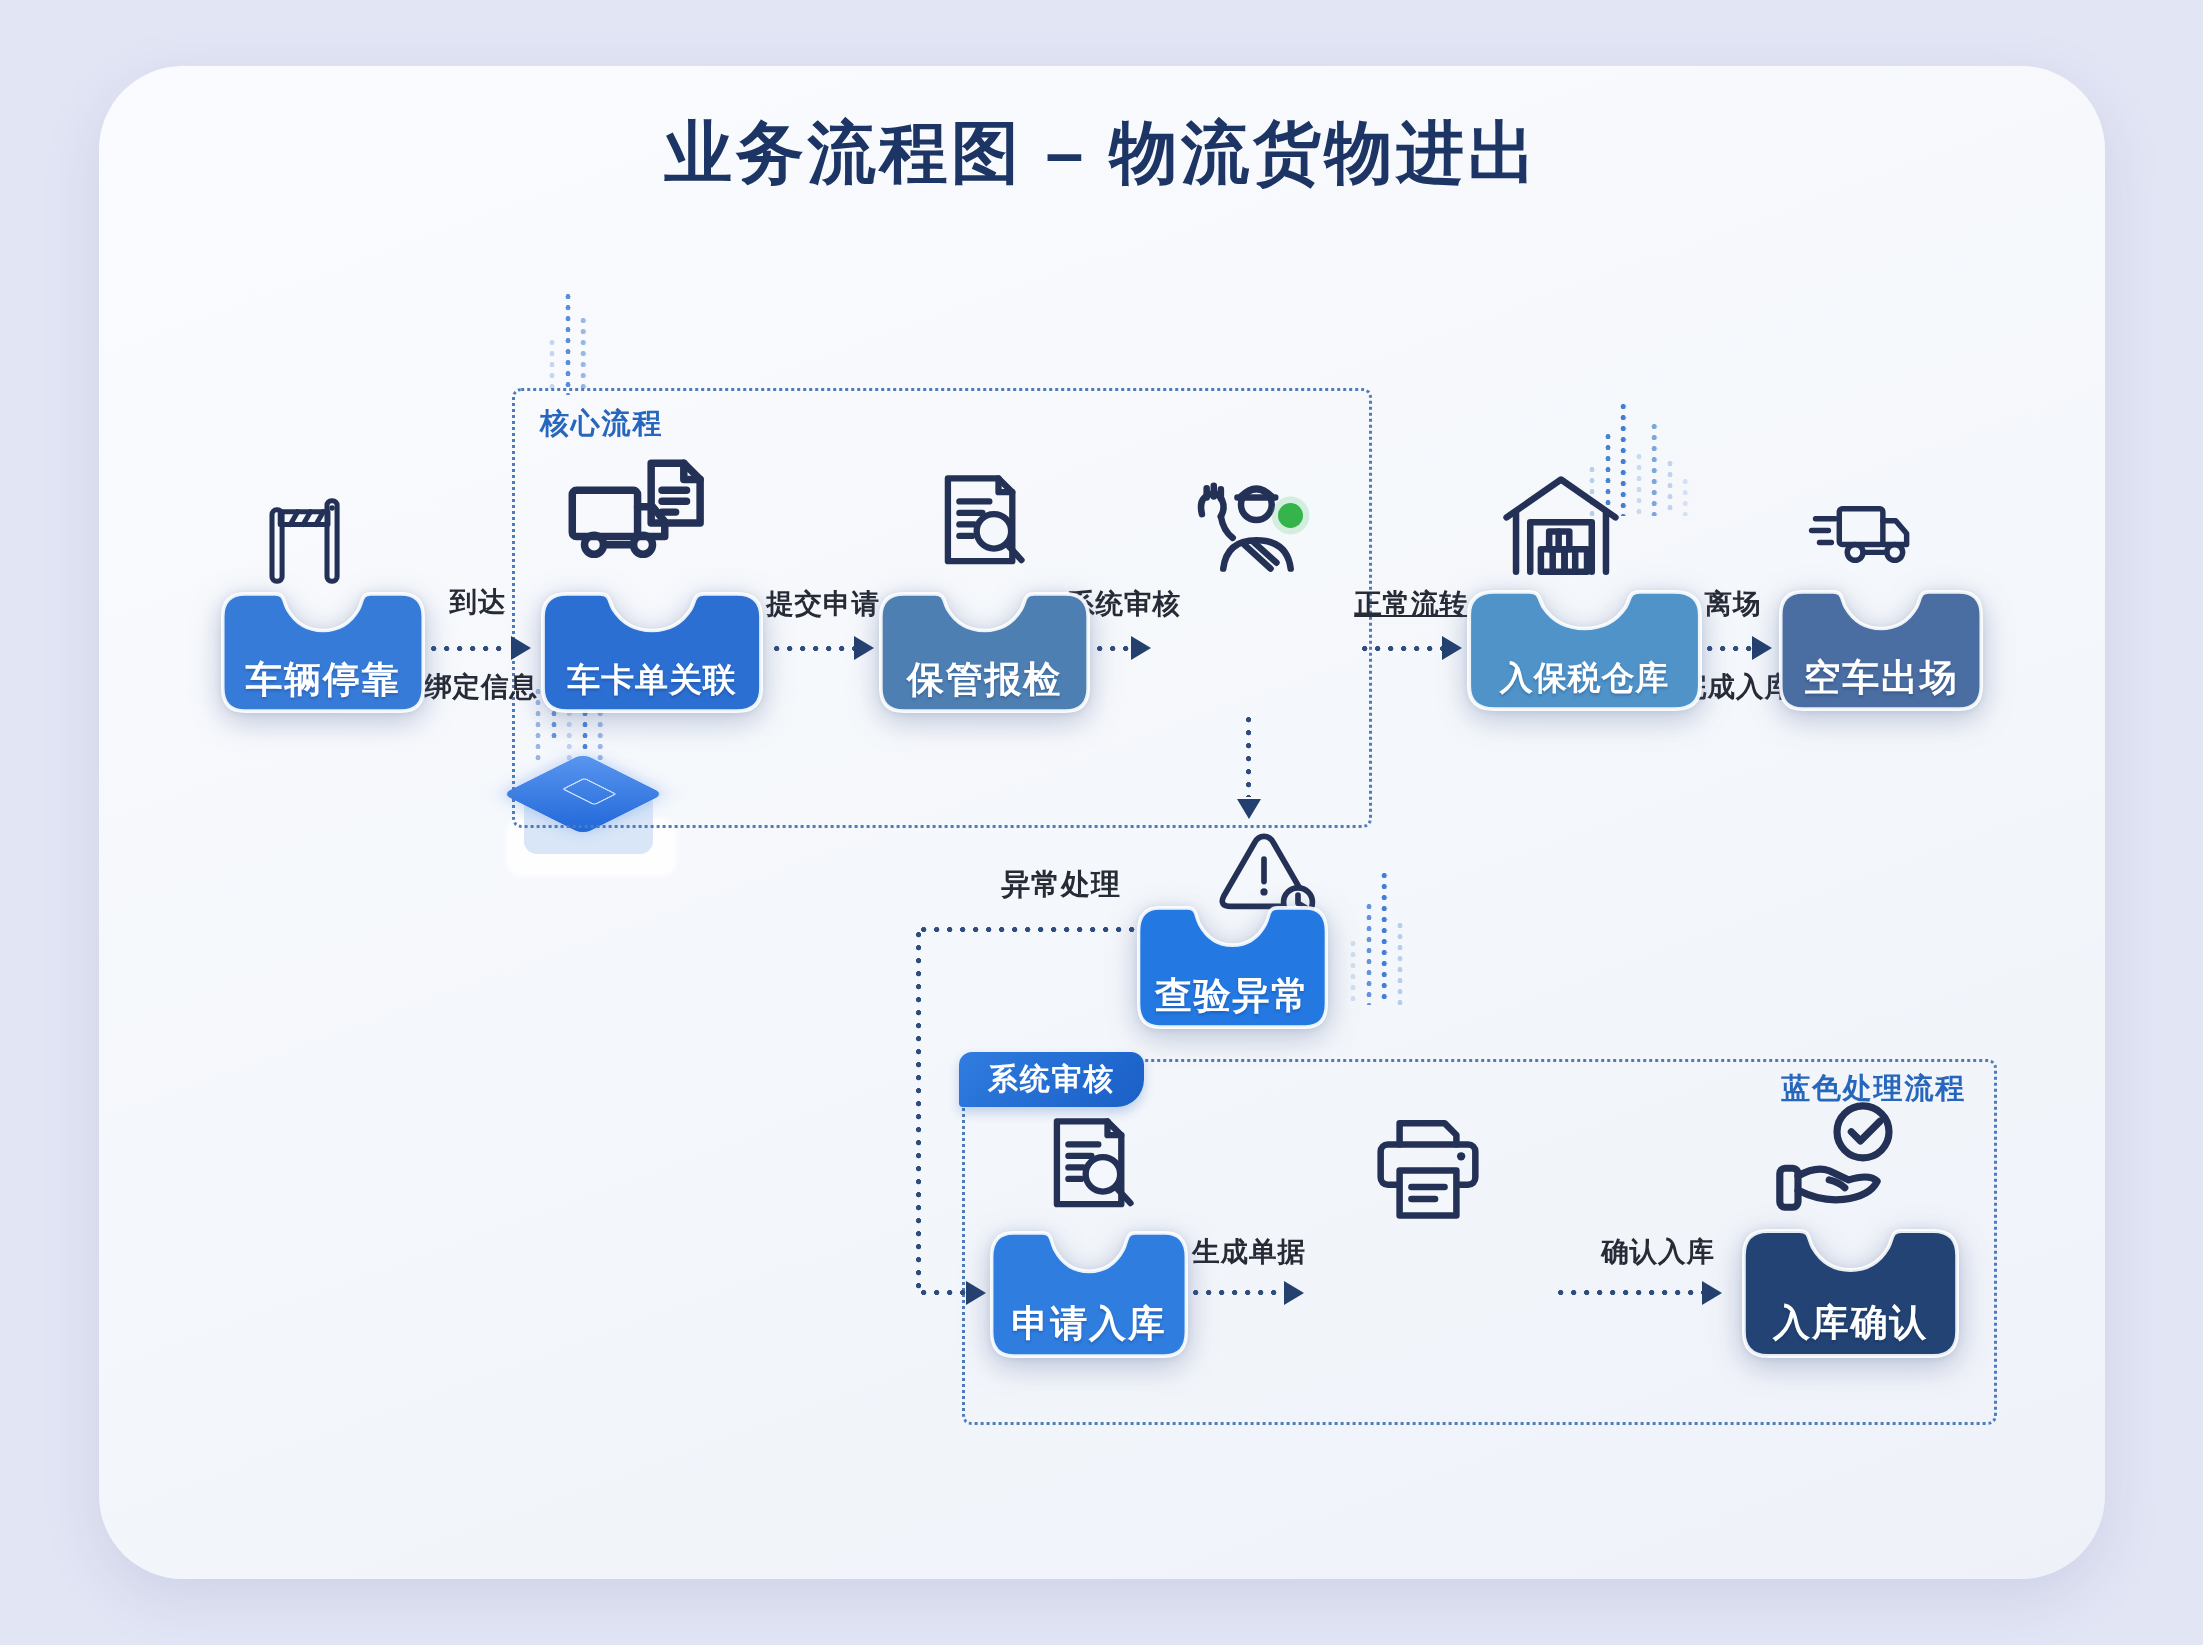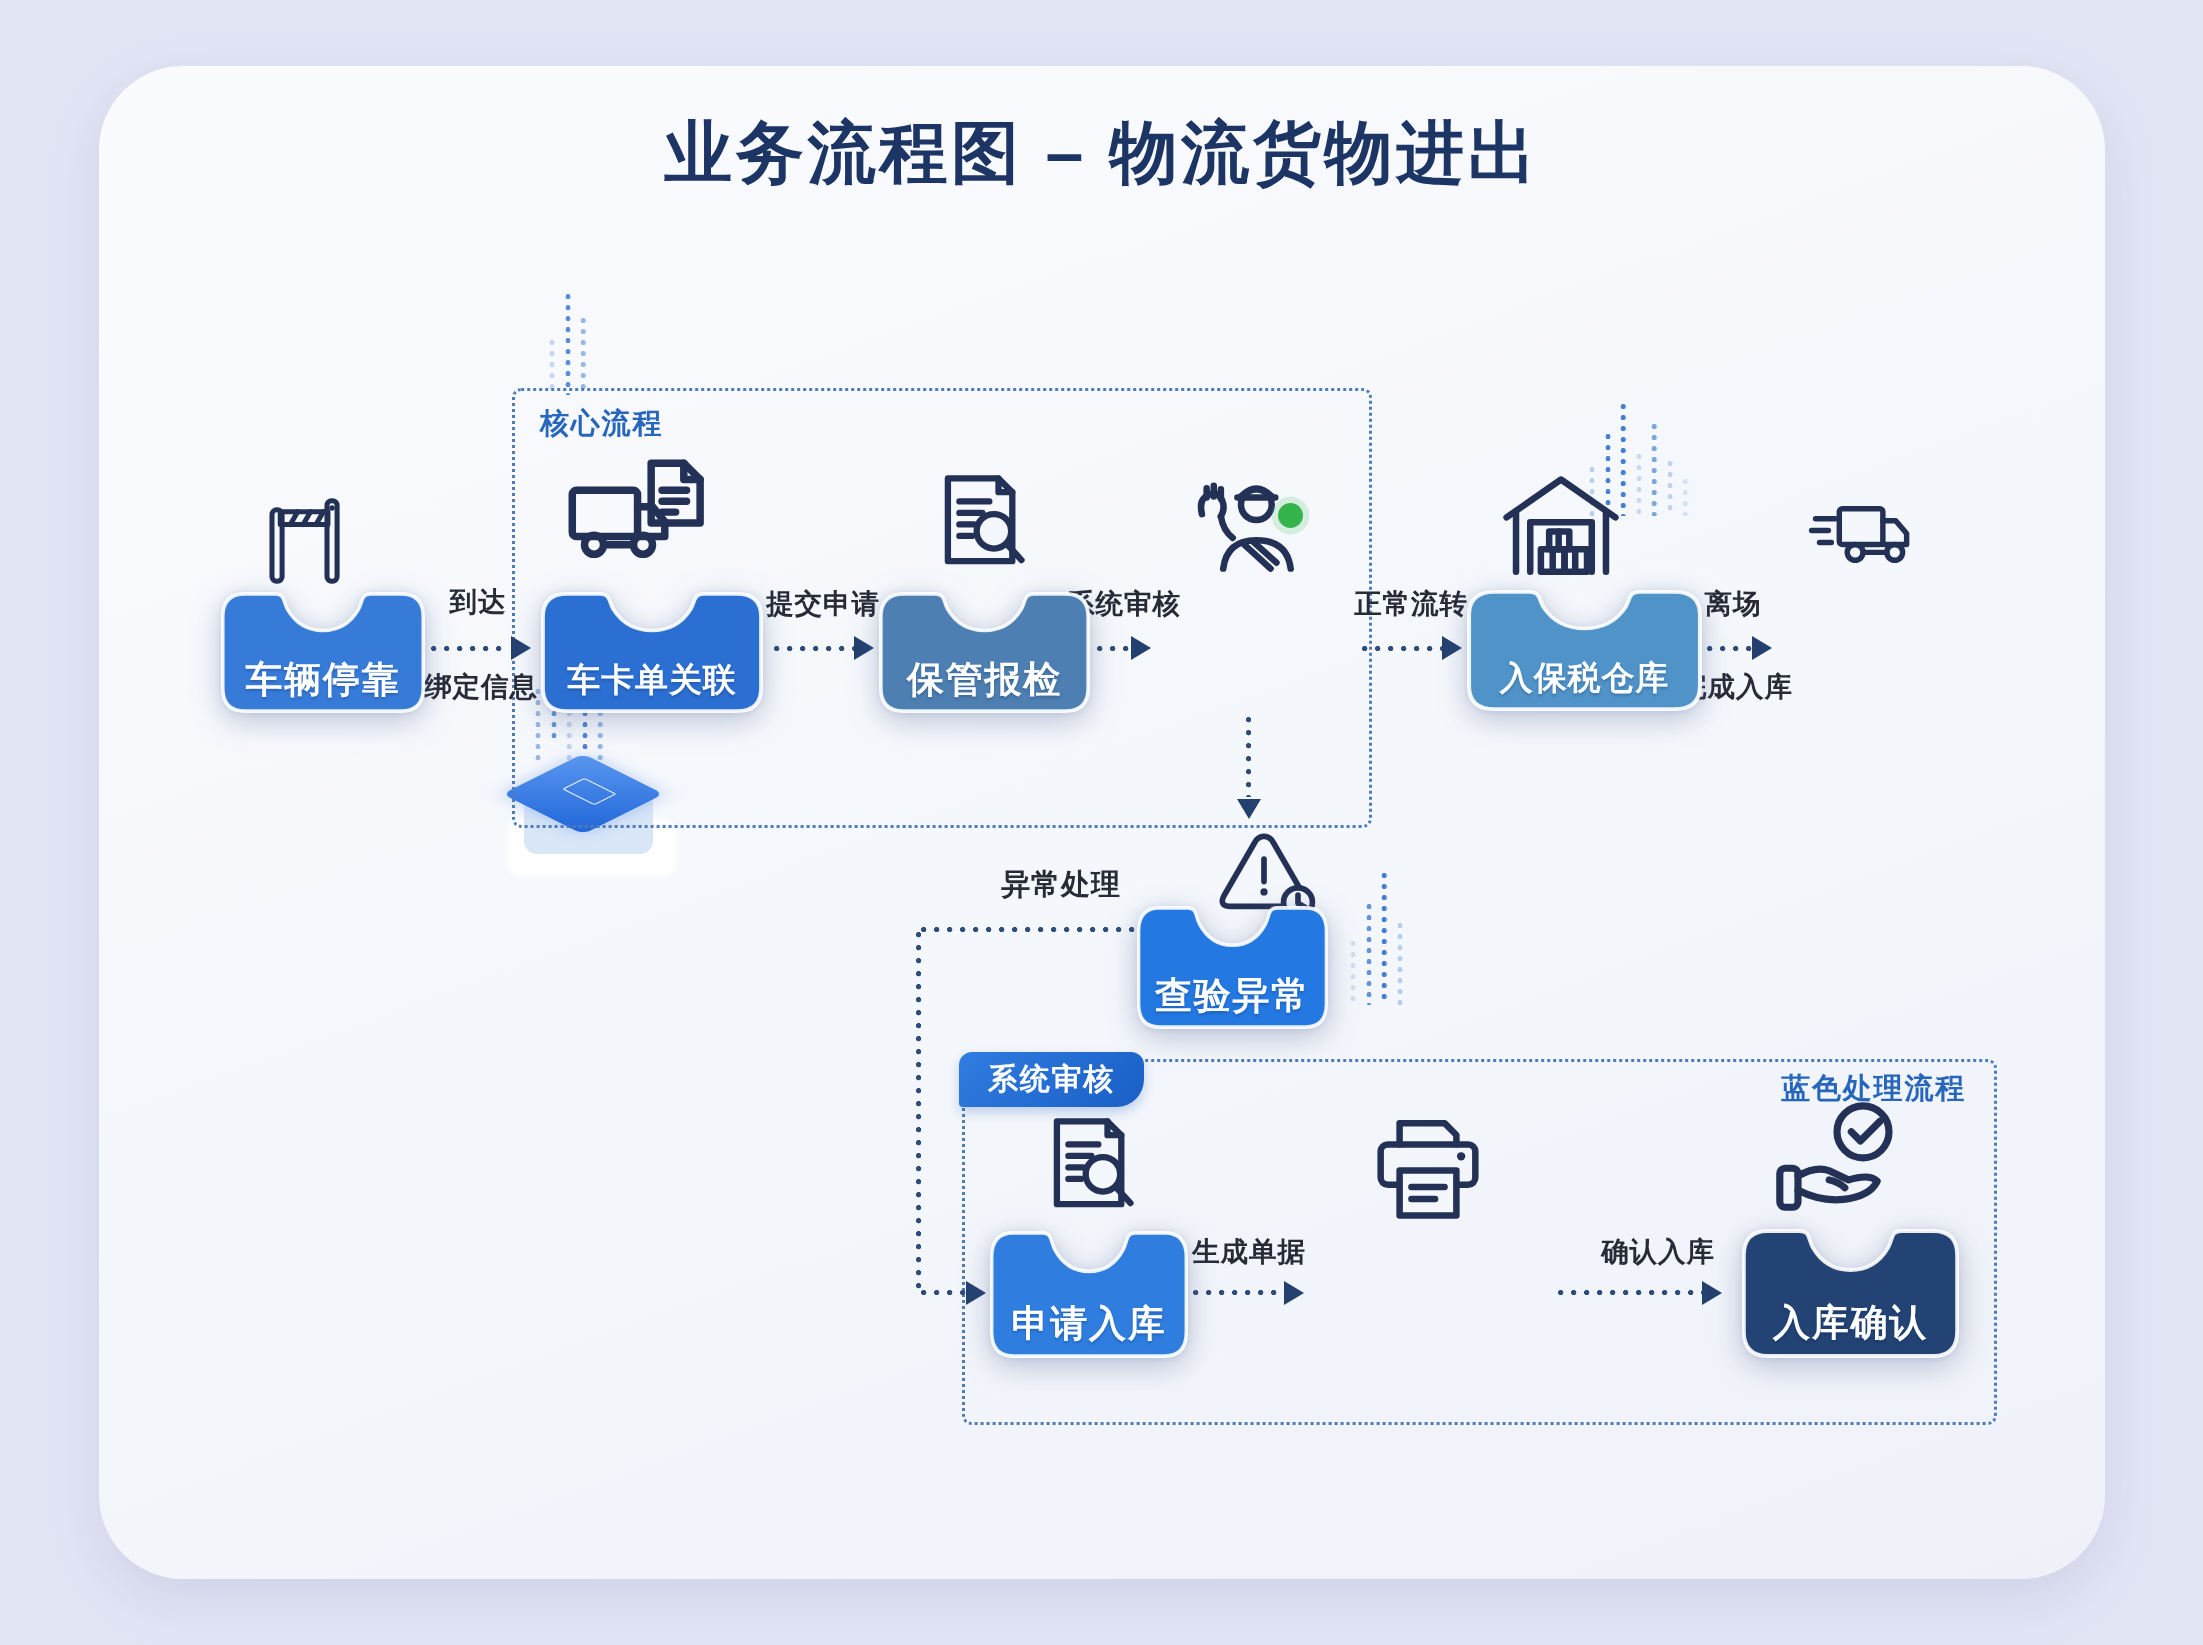--- a/index.html
+++ b/index.html
@@ -125,21 +125,21 @@
   <div class="hdots" style="left:773px;top:645px;width:81px;"></div>
   <div class="head-r" style="left:854px;top:636px;"></div>
   <div class="edge-label" style="left:823px;top:586px;">提交申请</div>
 
   <div class="hdots" style="left:1096px;top:645px;width:37px;"></div>
   <div class="head-r" style="left:1131px;top:636px;"></div>
   <div class="edge-label" style="left:1124px;top:586px;">系统审核</div>
 
   <div class="hdots" style="left:1361px;top:645px;width:81px;"></div>
   <div class="head-r" style="left:1442px;top:636px;"></div>
-  <div class="edge-label" style="left:1411px;top:586px;">正常流转</div>
+  <div class="edge-label" style="left:1411px;top:586px;text-decoration:underline;">正常流转</div>
 
   <div class="hdots" style="left:1706px;top:645px;width:48px;"></div>
   <div class="head-r" style="left:1752px;top:636px;"></div>
   <div class="edge-label" style="left:1733px;top:586px;text-align:right;">离场</div>
   <div class="edge-label" style="left:1736px;top:669px;">完成入库</div>
 
   <div class="vdots" style="left:1245px;top:716px;height:81px;"></div>
   <div class="head-d" style="left:1237px;top:799px;"></div>
 
   <div class="hdots" style="left:920px;top:926px;width:215px;"></div>
@@ -273,20 +273,26 @@
         <use href="#notchShape" stroke="#ffffff" stroke-opacity=".9" stroke-width="4" style="fill: rgb(78, 127, 178);"></use>
       </svg>
     <span class="node-label">保管报检</span>
   </div>
   <div class="node tight" style="left:1467px;top:590px;width:235px;height:121px;">
     <svg class="node-shape" viewBox="0 0 230 132" preserveAspectRatio="none">
         <use href="#notchShape" stroke="#ffffff" stroke-opacity=".9" stroke-width="4" style="fill: rgb(79, 147, 201);"></use>
       </svg>
     <span class="node-label">入保税仓库</span>
   </div>
+  <div class="node" style="left:1779px;top:590px;width:204px;height:121px;">
+    <svg class="node-shape" viewBox="0 0 230 132" preserveAspectRatio="none">
+        <use href="#notchShape" stroke="#ffffff" stroke-opacity=".9" stroke-width="4" style="fill: rgb(74, 109, 162);"></use>
+      </svg>
+    <span class="node-label">空车出场</span>
+  </div>
   <div class="node" style="left:1137px;top:906px;width:191px;height:123px;">
     <svg class="node-shape" viewBox="0 0 230 132" preserveAspectRatio="none">
         <use href="#notchShape" stroke="#ffffff" stroke-opacity=".9" stroke-width="4" style="fill: rgb(36, 120, 226);"></use>
       </svg>
     <span class="node-label">查验异常</span>
   </div>
   <div class="node" style="left:990px;top:1231px;width:198px;height:127px;">
     <svg class="node-shape" viewBox="0 0 230 132" preserveAspectRatio="none">
         <use href="#notchShape" stroke="#ffffff" stroke-opacity=".9" stroke-width="4" style="fill: rgb(46, 125, 223);"></use>
       </svg>

